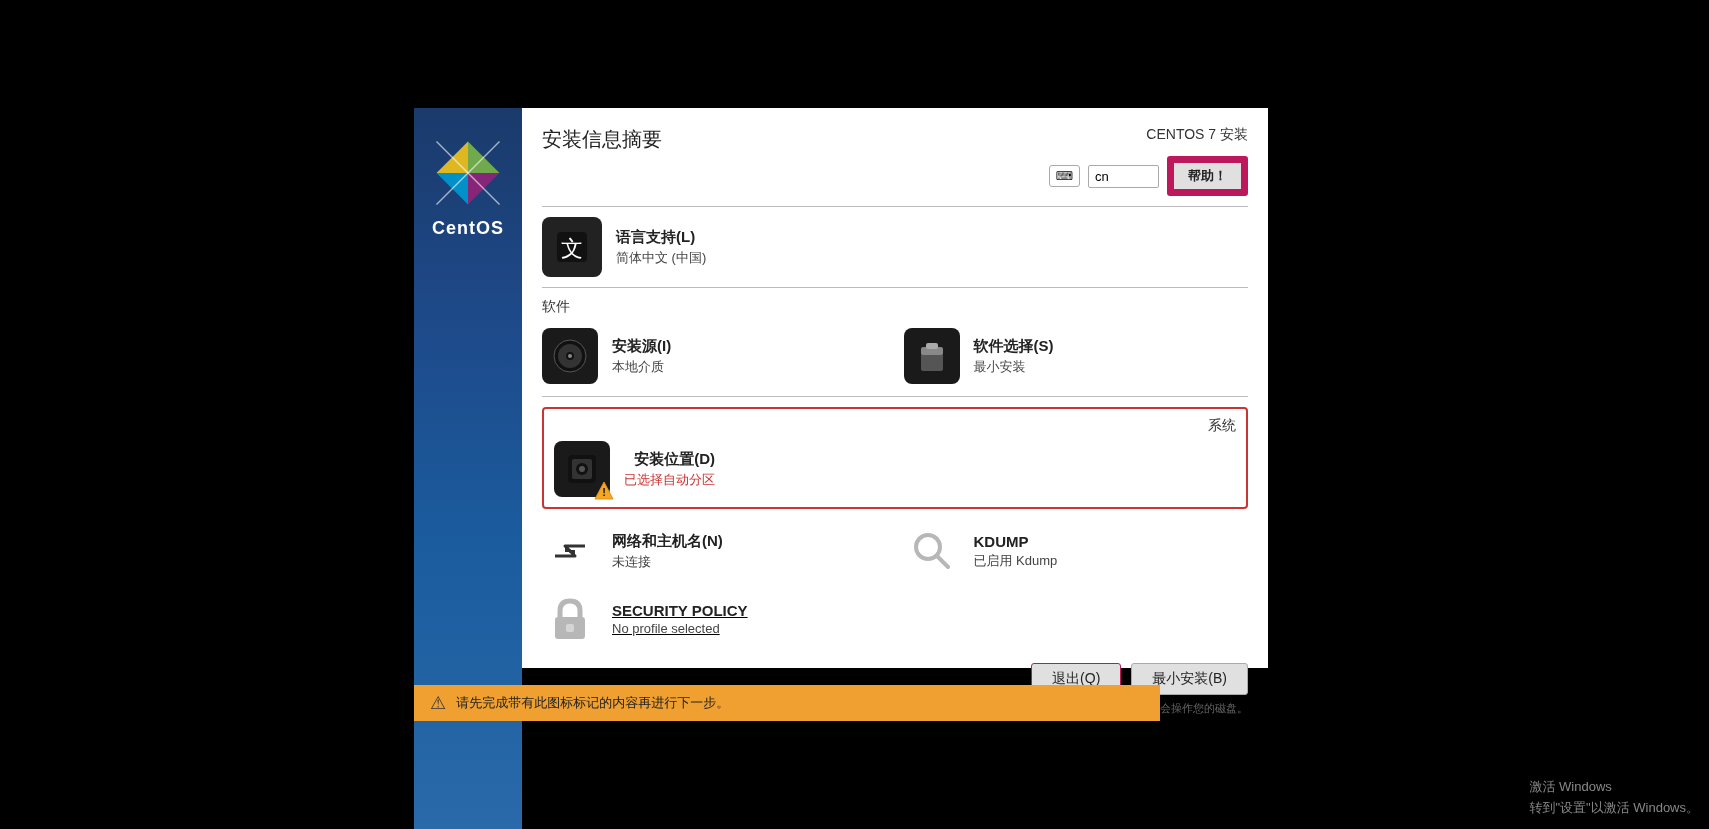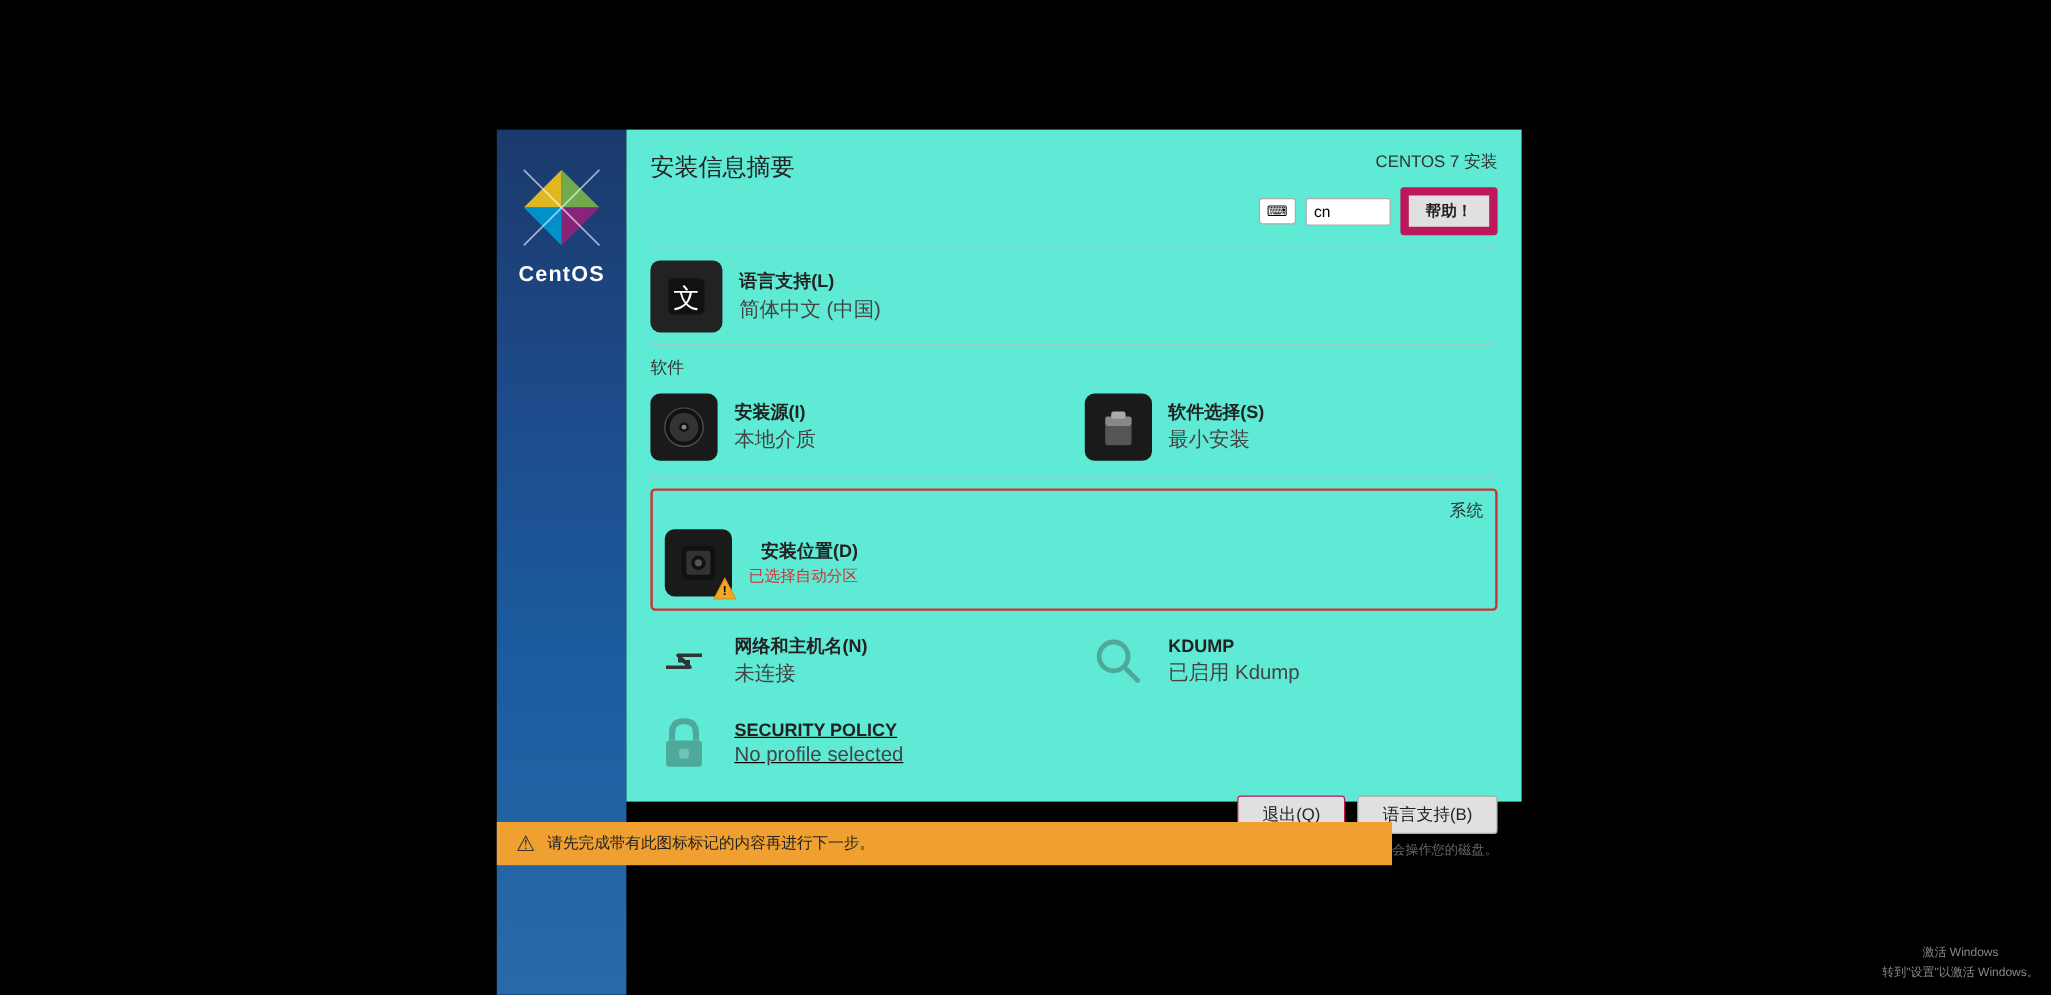--- a/index.html
+++ b/index.html
@@ -117,21 +117,21 @@
       flex-shrink: 0;
     }
 
     .item-label {
       font-size: 15px;
       font-weight: bold;
       color: #222;
     }
 
     .item-sublabel {
-      font-size: 17px;
+      font-size: 13px;
       color: #444;
       margin-top: 2px;
     }
 
     
     .section-header {
       font-size: 14px;
       color: #333;
       padding: 6px 20px 4px 20px;
       font-weight: normal;
@@ -244,35 +244,35 @@
     .warning-bar-text {
       font-size: 13px;
       color: #222;
     }
 
     
     .win-activate {
       position: absolute;
       bottom: 10px;
       right: 10px;
-      text-align: center;
+      text-align: left;
       color: #888;
-      font-size: 10px;
+      font-size: 13px;
       line-height: 1.6;
       margin-top: 28px;
     }
 
     
     .combined-panel {
       position: absolute;
       left: 522px;
       top: 108px;
       width: 746px;
       height: 560px;
-      background: #5eead4;
+      background: #ffffff;
       display: flex;
       flex-direction: column;
     }
 
     .item-label-red {
       font-size: 13px;
       color: #cc3333;
       margin-top: 2px;
     }
 
@@ -439,21 +439,21 @@
       <div>
         <div class="item-label">SECURITY POLICY</div>
         <div class="item-sublabel">No profile selected</div>
       </div>
     </div>
   </div>
 
   <div style="margin-top:auto;">
     <div class="bottom-buttons">
       <button class="btn-quit">退出(Q)</button>
-      <button class="btn-start">语言支持(B)</button>
+      <button class="btn-start">最小安装(B)</button>
     </div>
     <div class="bottom-note">在点击 '开始安装' 按钮前我们并不会操作您的磁盘。</div>
   </div>
 </div>
 
 <div class="warning-bar">
   <span style="font-size:18px;color:#333;">⚠</span>
   <span class="warning-bar-text">请先完成带有此图标标记的内容再进行下一步。</span>
 </div>
 

